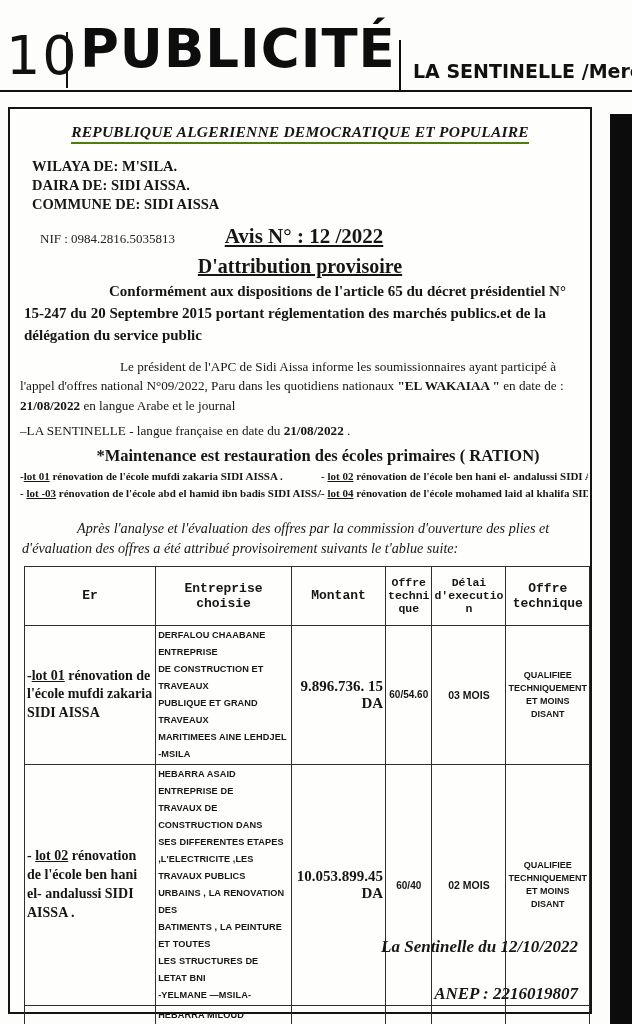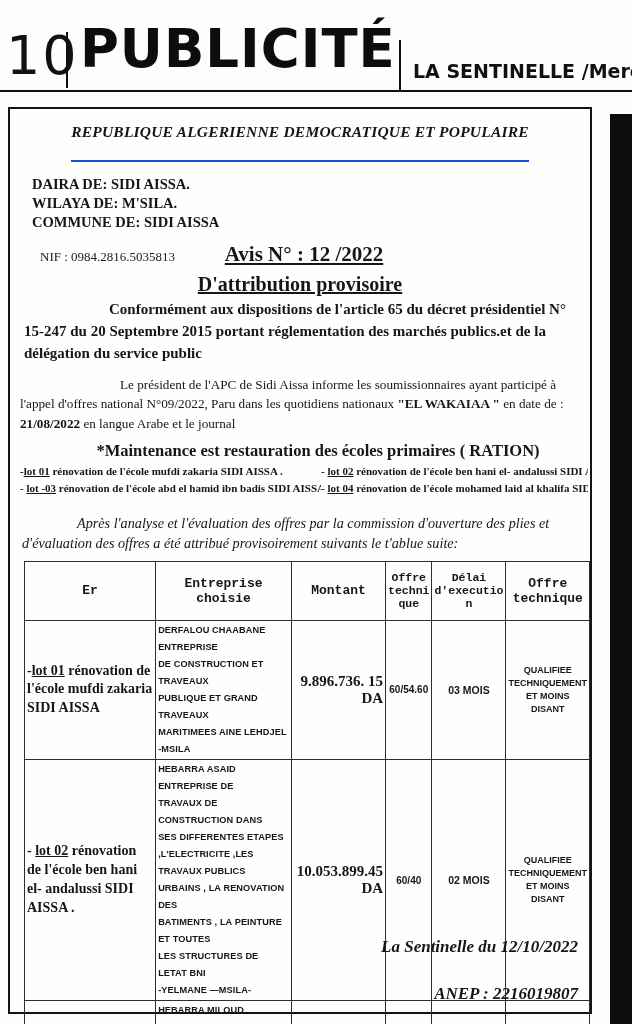--- a/index.html
+++ b/index.html
@@ -22,21 +22,21 @@
   .mast-rule{position:absolute;top:90px;left:0;width:632px;height:2px;background:#111;}
 
   
   .black-bar{position:absolute;left:610px;top:114px;width:22px;height:910px;background:#0c0c0c;}
 
   
   .notice{position:absolute;left:8px;top:107px;width:580px;height:903px;
     border:2px solid #141414;background:#fefefc;}
   .republic{margin:14px auto 0 auto;width:fit-content;text-align:center;
     font-size:15.5px;font-weight:700;font-style:italic;
-    border-bottom:2px solid #1d4ed8;padding-bottom:19px;letter-spacing:.2px;}
+    border-bottom:2px solid #4d7c0f;padding-bottom:1px;letter-spacing:.2px;}
   .admin{margin:13px 0 0 22px;font-size:14.5px;font-weight:700;line-height:1.32;}
   .avis-row{position:relative;margin-top:10px;height:30px;margin-left:8px;}
   .nif{position:absolute;left:22px;top:7px;font-size:13px;color:#222;}
   .avis-no{position:absolute;left:0;right:0;text-align:center;
     font-size:21px;font-weight:700;text-decoration:underline;}
   .avis-sub{text-align:center;font-size:20px;font-weight:700;text-decoration:underline;margin-top:1px;}
   .conformity{margin:3px 12px 0 14px;font-size:15px;font-weight:700;
     text-indent:85px;line-height:1.45;}
   .intro{margin:10px 8px 0 10px;font-size:13.2px;text-indent:100px;line-height:1.5;}
   .intro2{margin:7px 8px 0 10px;font-size:13.2px;}
@@ -83,34 +83,35 @@
   <div class="mast-right">LA SENTINELLE /Mercredi 12</div>
 </div>
 <div class="mast-rule"></div>
 <div class="black-bar"></div>
 
 <div class="notice">
 
   <div class="republic">REPUBLIQUE ALGERIENNE DEMOCRATIQUE ET POPULAIRE</div>
 
   <div class="admin">
+    <div>WILAYA DE: M'SILA.</div>
     <div>DAIRA DE: SIDI AISSA.</div>
-    <div>WILAYA DE: M'SILA.</div>
     <div>COMMUNE DE: SIDI AISSA</div>
   </div>
 
   <div class="avis-row">
     <span class="nif">NIF : 0984.2816.5035813</span>
     <div class="avis-no">Avis N° : 12 /2022</div>
   </div>
   <div class="avis-sub">D'attribution provisoire</div>
 
   <div class="conformity">Conformément aux dispositions  de l'article 65 du décret présidentiel  N° 15-247 du 20 Septembre 2015 portant réglementation des marchés publics.et de la délégation du service public</div>
 
   <div class="intro"><span>Le président de l'APC de Sidi Aissa  informe les soumissionnaires ayant participé à l'appel d'offres national N°09/2022, Paru dans les quotidiens nationaux </span><span class="bold">"EL WAKAIAA "</span><span> en date de : </span><span class="bold">21/08/2022</span><span> en langue Arabe  et le journal</span></div>
+  <div class="intro2"><span>–LA SENTINELLE - langue française en date du </span><span class="bold">21/08/2022</span><span> .</span></div>
 
   <div class="maintenance">*Maintenance est restauration des écoles primaires (  RATION)</div>
 
   <div class="lots">
     <div class="lot-line"><span>-</span><span class="lot-num">lot 01</span><span> rénovation  de  l'école mufdi zakaria SIDI AISSA .</span></div>
     <div class="lot-line"><span>- </span><span class="lot-num">lot 02</span><span> rénovation  de l'école ben hani el- andalussi SIDI AISSA .</span></div>
     <div class="lot-line"><span>- </span><span class="lot-num">lot -03</span><span> rénovation  de l'école abd el hamid ibn badis SIDI AISSA .</span></div>
     <div class="lot-line"><span>- </span><span class="lot-num">lot 04</span><span> rénovation  de l'école mohamed laid al khalifa SIDI AISSA .</span></div>
   </div>
 

